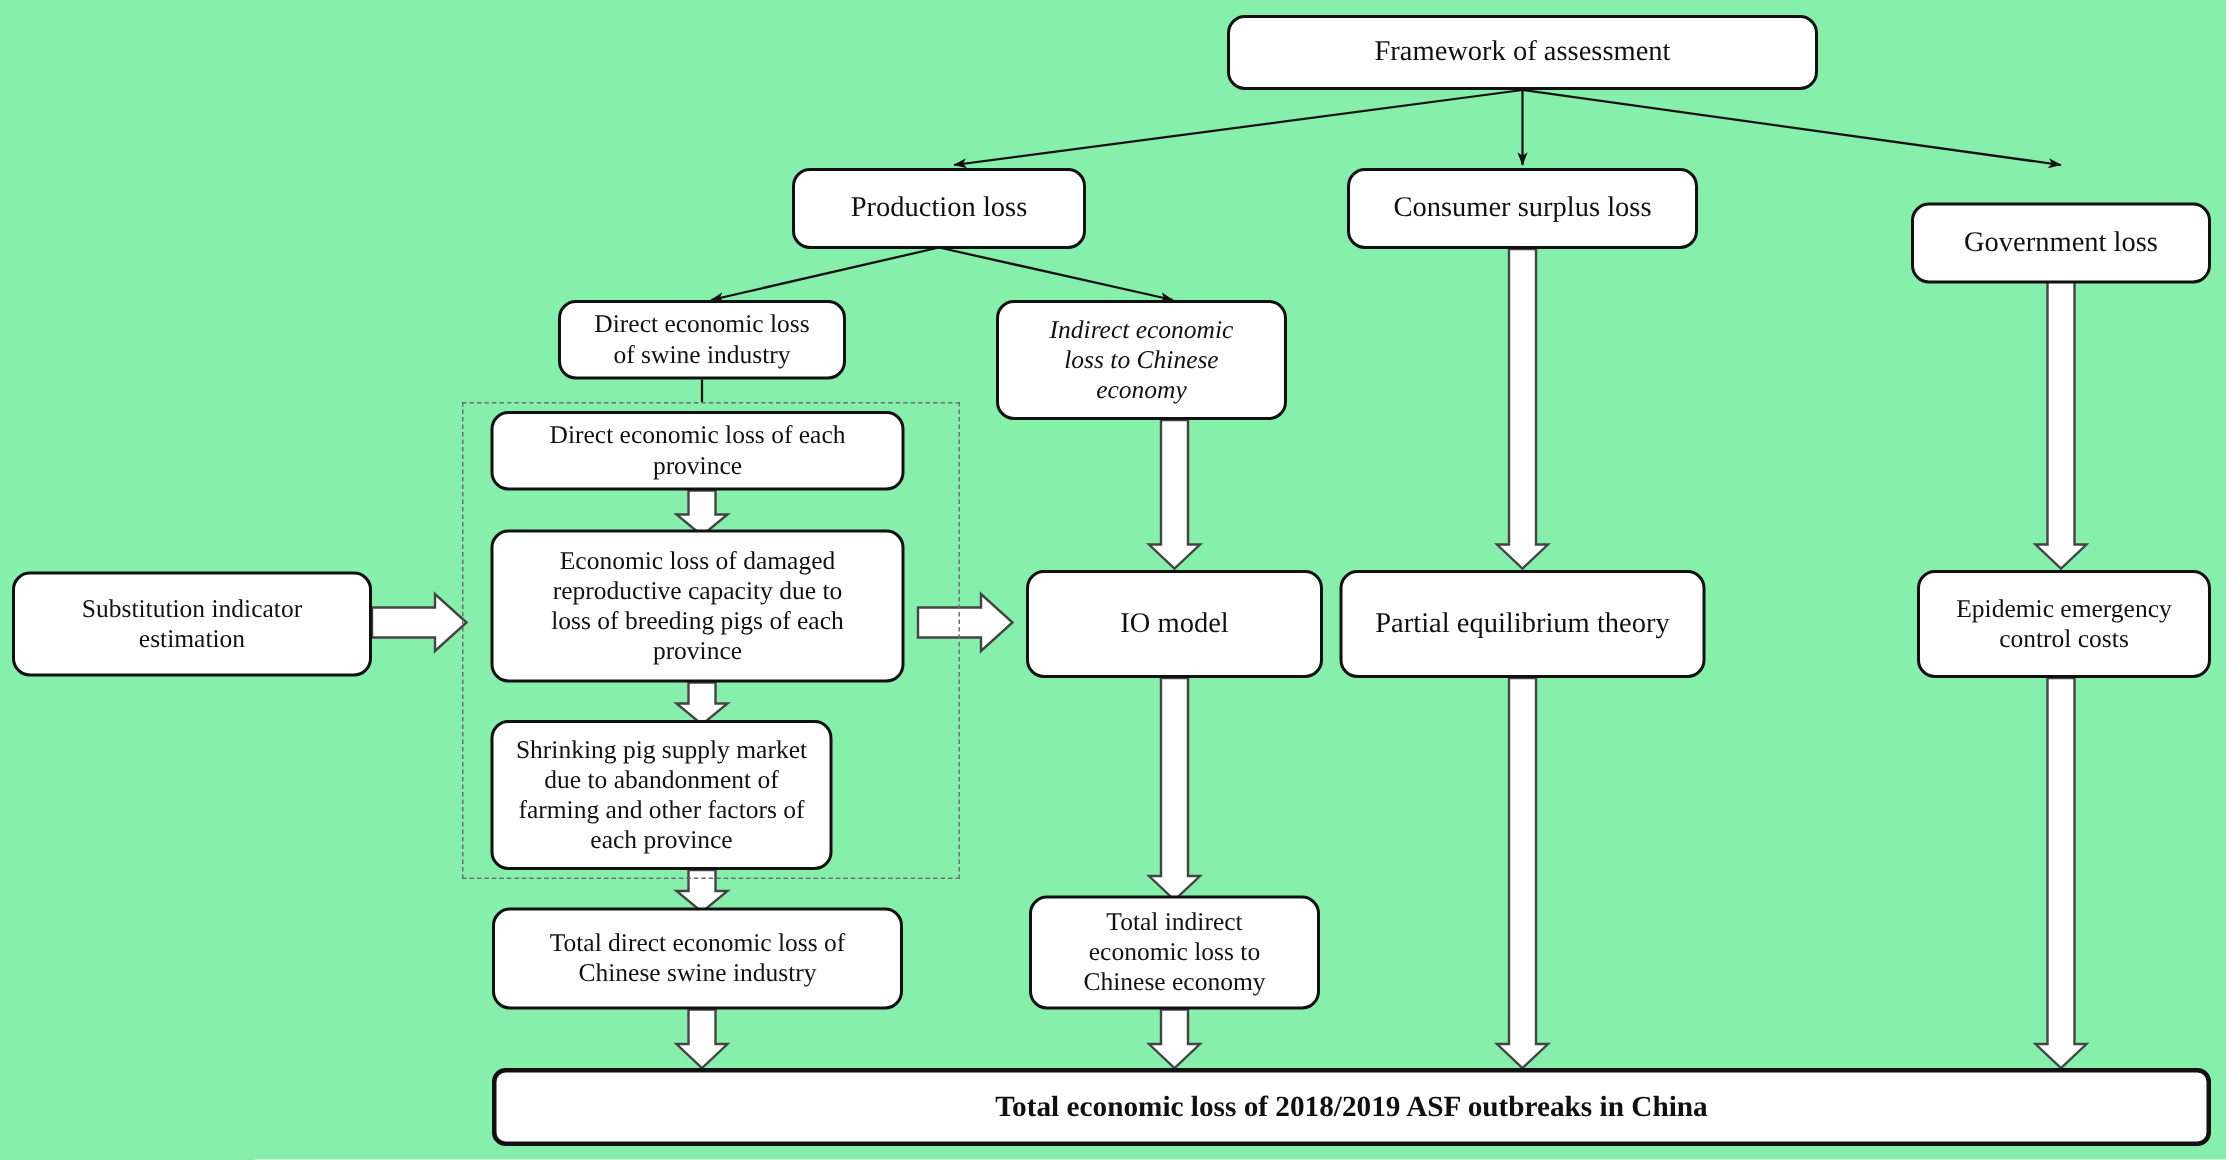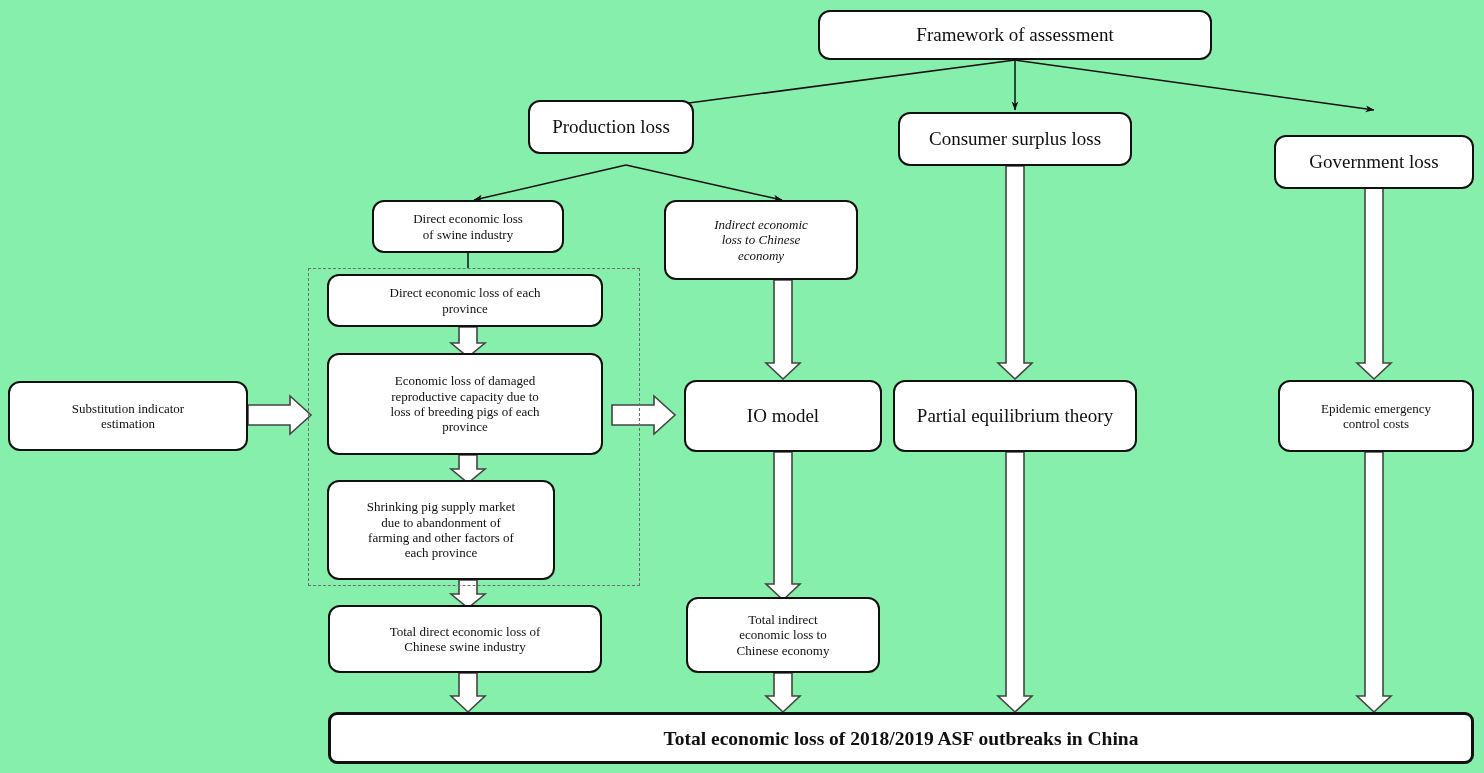--- a/index.html
+++ b/index.html
@@ -31,21 +31,21 @@
     display: flex;
     align-items: center;
     justify-content: center;
     text-align: center;
     color: #101010;
     font-size: 19px;
     line-height: 1.18;
     padding: 2px 7px;
     z-index: 3;
   }
-  .node.small { font-size: 13px; }
+  .node.small { font-size: 17px; }
   .node.bar {
     border-radius: 9px;
     font-weight: bold;
     font-size: 19.5px;
     border-width: 3px;
   }
   .dashed-group {
     position: absolute;
     box-sizing: border-box;
     border: 1.6px dashed #6e6e6e;
@@ -108,21 +108,21 @@
       <path d="M612,405 L654,405 L654,396 L675,415 L654,434 L654,425 L612,425 z"></path>
     </g>
   </svg>
 
   <div class="dashed-group" style="left:308px; top:268px; width:332px; height:318px;"></div>
 
   <div class="node" style="left:818px; top:10px; width:394px; height:50px;">
     <span class="node-text">Framework of assessment</span>
   </div>
 
-  <div class="node" style="left:528px; top:100px; width:166px; height:54px;">
+  <div class="node" style="left:528px; top:112px; width:196px; height:54px;">
     <span class="node-text">Production loss</span>
   </div>
 
   <div class="node" style="left:898px; top:112px; width:234px; height:54px;">
     <span class="node-text">Consumer surplus loss</span>
   </div>
 
   <div class="node" style="left:1274px; top:112px; width:200px; height:54px;margin-top:23px;">
     <span class="node-text">Government loss</span>
   </div>

